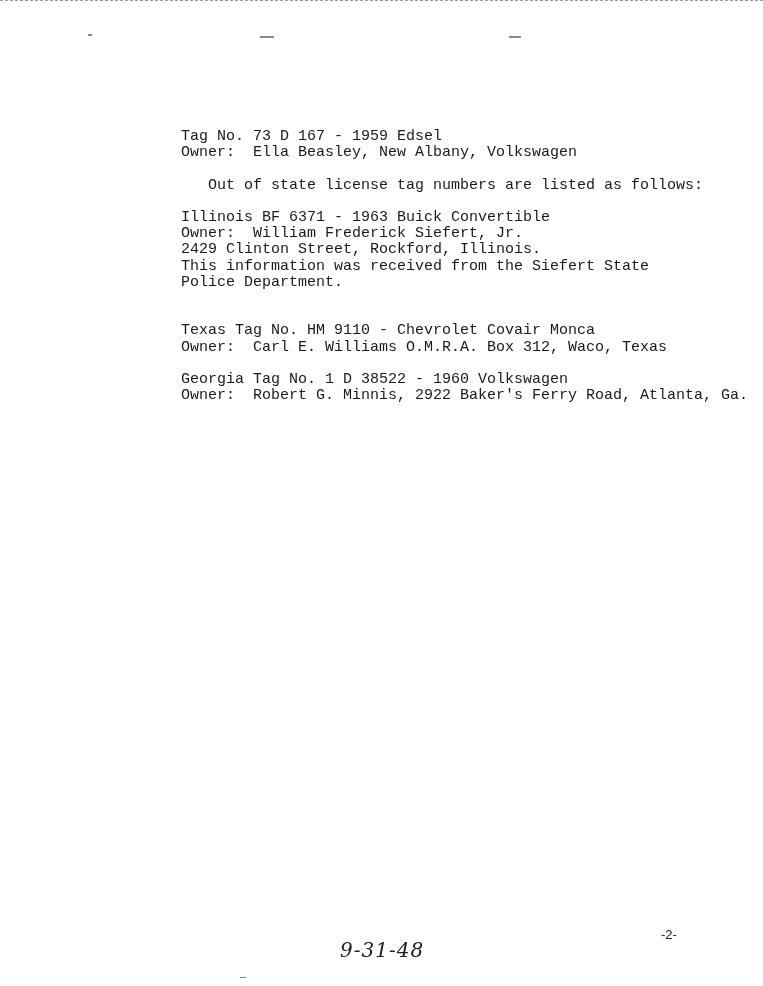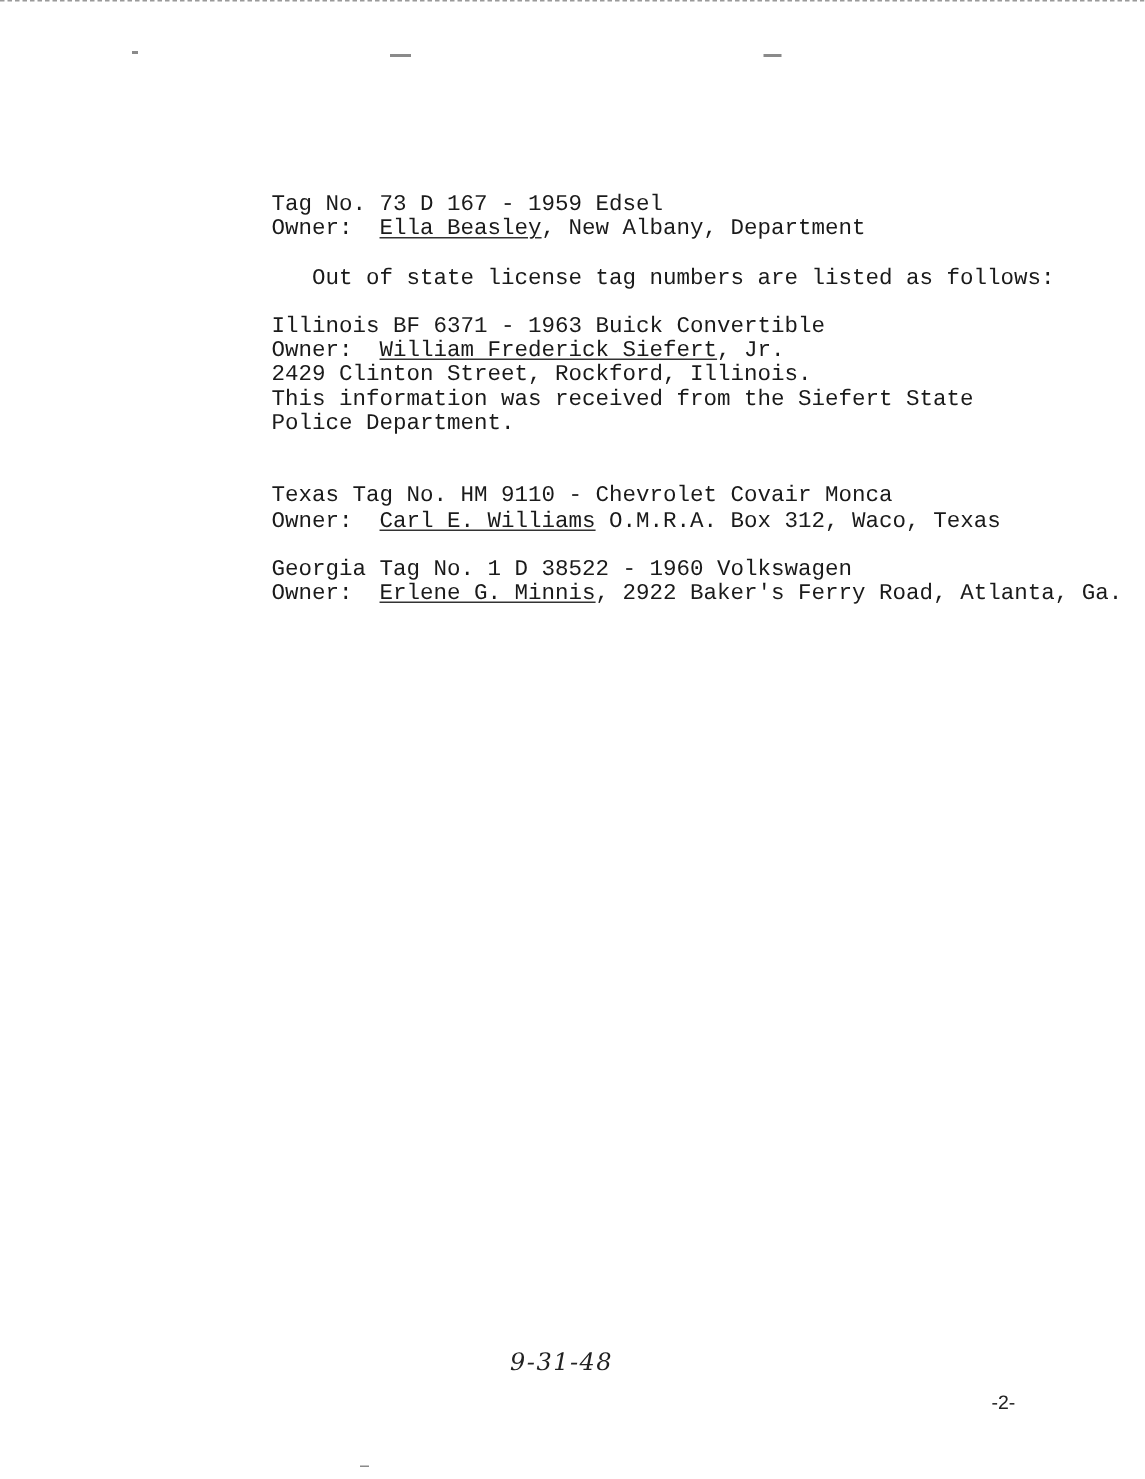--- a/index.html
+++ b/index.html
@@ -39,31 +39,30 @@
       white-space: pre;
       height: 16.3px;
     }
     .gap {
       height: 16px;
     }
     .indent {
       padding-left: 27px;
     }
     .name {
-      text-decoration: underline;
       text-decoration-color: #333;
       text-underline-offset: 2px;
     }
     .footer-handwritten {
       position: absolute;
       left: 340px;
-      top: 898px;
+      top: 938px;
       font-family: "DejaVu Serif", serif;
       font-style: italic;
-      font-size: 16px;
+      font-size: 20px;
       color: #222;
       letter-spacing: 1px;
     }
     .page-number {
       position: absolute;
       left: 661px;
       top: 927px;
       font-family: "Liberation Sans", sans-serif;
       font-size: 13px;
       color: #222;
@@ -75,21 +74,21 @@
 <div class="top-border"></div>
 <div class="speck" style="left:88px;top:34px;width:4px;"></div>
 <div class="speck" style="left:260px;top:36px;width:14px;"></div>
 <div class="speck" style="left:509px;top:36px;width:12px;"></div>
 <div class="speck" style="left:240px;top:977px;width:6px;height:1px;"></div>
 
 <div class="page">
 
   <div>
     <div class="line">Tag No. 73 D 167 - 1959 Edsel</div>
-    <div class="line"><span>Owner:  </span><span class="name">Ella Beasley</span><span>, New Albany, Department</span></div>
+    <div class="line"><span>Owner:  </span><span class="name">Ella Beasley</span><span>, New Albany, Volkswagen</span></div>
   </div>
 
   <div class="gap"></div>
   <div class="line indent">Out of state license tag numbers are listed as follows:</div>
   <div class="gap"></div>
 
   <div>
     <div class="line">Illinois BF 6371 - 1963 Buick Convertible</div>
     <div class="line"><span>Owner:  </span><span class="name">William Frederick Siefert</span><span>, Jr.</span></div>
     <div class="line">2429 Clinton Street, Rockford, Illinois.</div>
@@ -104,21 +103,21 @@
 
   <div>
     <div class="line">Texas Tag No. HM 9110 - Chevrolet Covair Monca</div>
     <div class="line"><span>Owner:  </span><span class="name">Carl E. Williams</span><span> O.M.R.A. Box 312, Waco, Texas</span></div>
   </div>
 
   <div class="gap"></div>
 
   <div>
     <div class="line">Georgia Tag No. 1 D 38522 - 1960 Volkswagen</div>
-    <div class="line"><span>Owner:  </span><span class="name">Erlene G. Minnis</span><span>, 2922 Baker's Ferry Road, Atlanta, Ga.</span></div>
+    <div class="line"><span>Owner:  </span><span class="name">Robert G. Minnis</span><span>, 2922 Baker's Ferry Road, Atlanta, Ga.</span></div>
   </div>
 
   <div class="gap"></div>
 
 
 </div>
 
 <div class="footer-handwritten">9-31-48</div>
 <div class="page-number">-2-</div>
 

